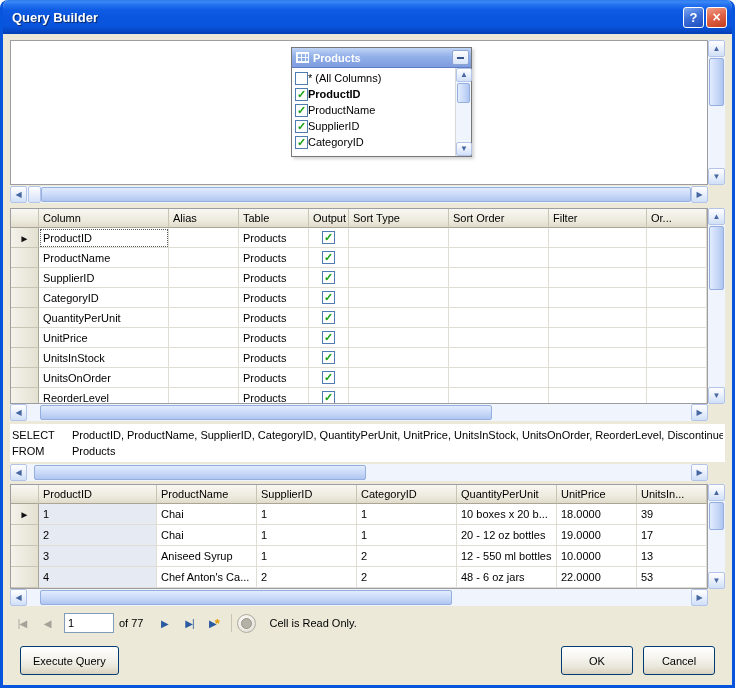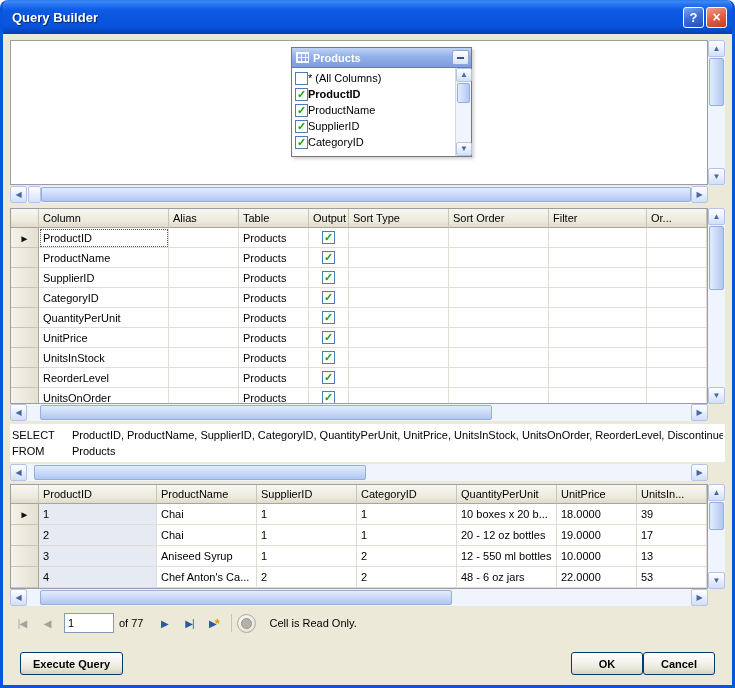--- a/index.html
+++ b/index.html
@@ -107,24 +107,24 @@
   .sep { width:1px; height:18px; background:#C8C5B8; margin:0 4px; }
   .stopbtn { width:19px; height:19px; border-radius:50%; border:1px solid #AEAC9E;
     background:radial-gradient(circle at 40% 35%, #FFFFFF, #DCDACE);
     display:flex; align-items:center; justify-content:center; }
   .stopbtn::after { content:""; width:9px; height:9px; border-radius:50%;
     background:#B4B2A6; border:1px solid #98968A; }
   .nav-status { margin-left:12px; }
 
   
   .footer { margin-top:auto; flex-shrink:0; display:flex; align-items:center; padding:0 10px 10px; }
-  .btn { height:23px; padding:0 12px; border:1px solid #003C74; border-radius:3px; color:#000;
-    background:linear-gradient(180deg,#FFFFFF 0%,#F5F4EF 40%,#EAE8DB 72%,#D9D1BE 100%);font-weight:bold; }
+  .btn { height:29px; padding:0 12px; border:1px solid #003C74; border-radius:3px; color:#000;
+    background:linear-gradient(180deg,#FFFFFF 0%,#F5F4EF 40%,#EAE8DB 72%,#D9D1BE 100%); }
   .btn.small { width:72px; padding:0; }
-  .btn.ok { margin-left:auto; }
+  .btn.ok { margin-left:auto; margin-right:10px; }
 </style>
 </head>
 <body>
 
 <div class="window">
 
   <div class="titlebar">
     <span class="title-text">Query Builder</span>
     <button class="tbtn help">?</button>
     <button class="tbtn close">×</button>
@@ -324,34 +324,34 @@
               <td class="outc"><span class="gcb">
                     <i>✓</i>
                   </span></td>
               <td></td>
               <td></td>
               <td></td>
               <td></td>
             </tr>
             <tr>
               <td class="selc"></td>
+              <td>UnitsOnOrder</td>
+              <td></td>
+              <td>Products</td>
+              <td class="outc"><span class="gcb">
+                    <i>✓</i>
+                  </span></td>
+              <td></td>
+              <td></td>
+              <td></td>
+              <td></td>
+            </tr>
+            <tr>
+              <td class="selc"></td>
               <td>ReorderLevel</td>
-              <td></td>
-              <td>Products</td>
-              <td class="outc"><span class="gcb">
-                    <i>✓</i>
-                  </span></td>
-              <td></td>
-              <td></td>
-              <td></td>
-              <td></td>
-            </tr>
-            <tr>
-              <td class="selc"></td>
-              <td>UnitsOnOrder</td>
               <td></td>
               <td>Products</td>
               <td class="outc"><span class="gcb">
                     <i>✓</i>
                   </span></td>
               <td></td>
               <td></td>
               <td></td>
               <td></td>
             </tr>

